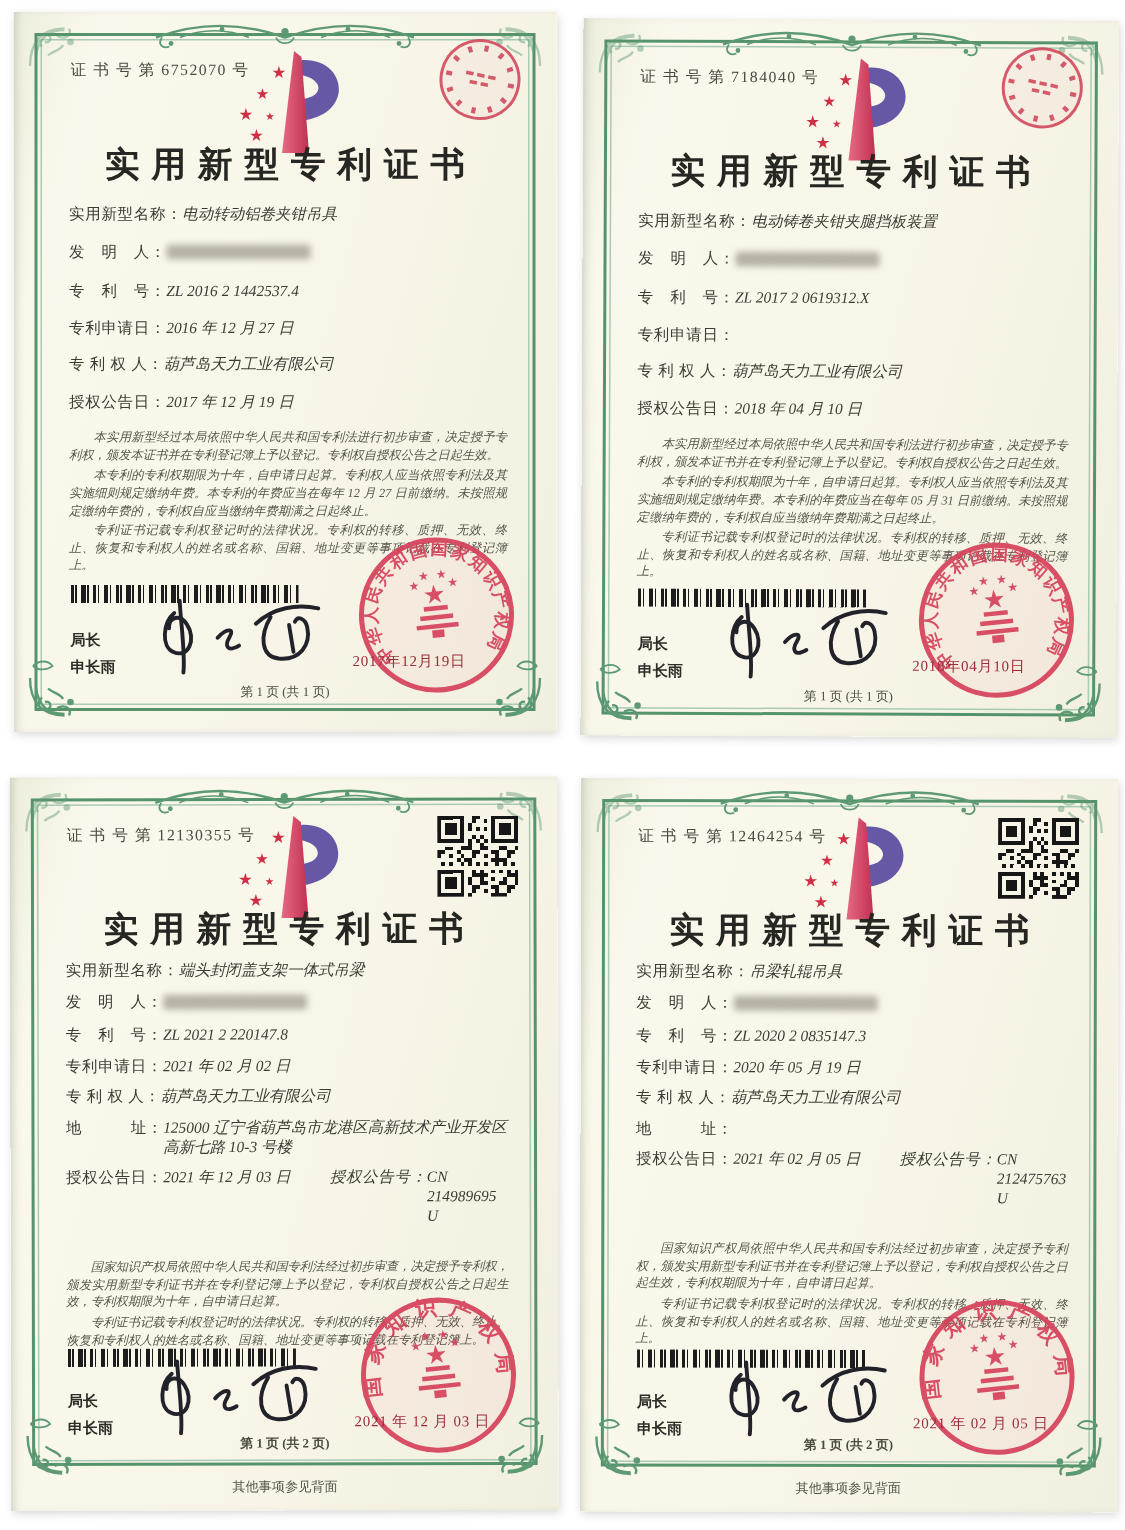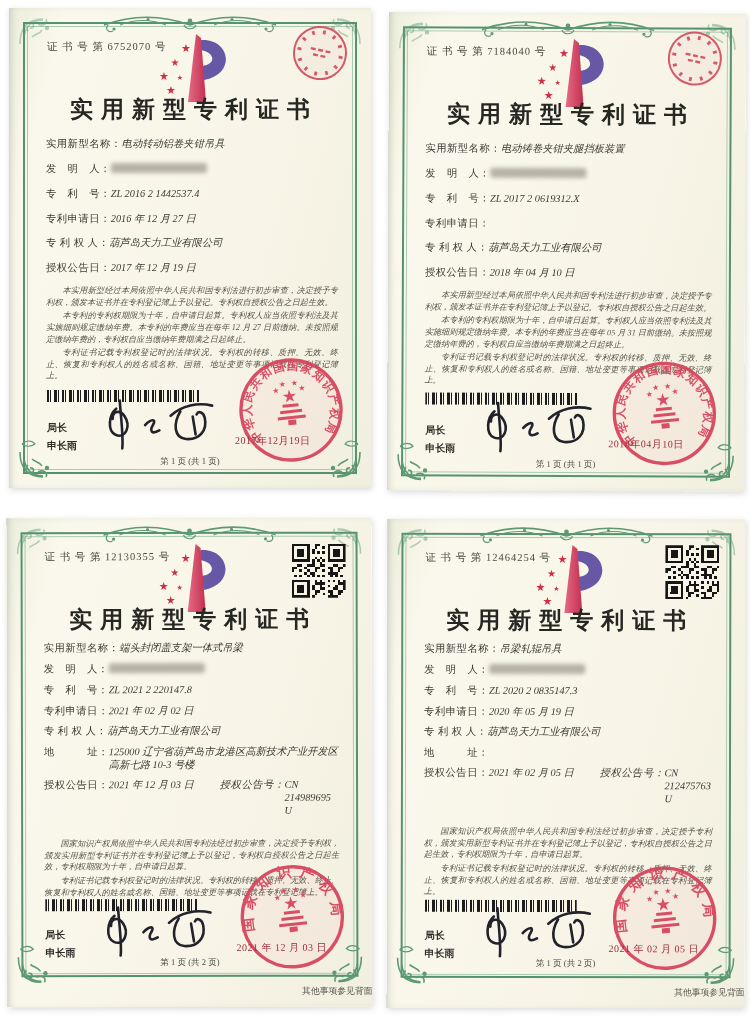--- a/index.html
+++ b/index.html
@@ -56,22 +56,22 @@
   .has-backnote .commissioner{bottom:46px;}
   .signature{position:absolute;left:92px;bottom:36px;width:132px;height:58;height:58px;transform:rotate(-3deg);}
   .has-backnote .signature{bottom:48px;}
 
   .seal-wrap{position:absolute;right:24px;bottom:16px;width:112px;height:118px;}
   .has-backnote .seal-wrap{bottom:28px;}
   .seal{position:absolute;left:0;top:0;width:112px;height:112px;transform:rotate(-6deg);opacity:.92;}
   .seal-date{position:absolute;left:0;right:0;bottom:24px;text-align:left;font-size:10px;
              font-weight:normal;color:#9d2c3c;letter-spacing:.5px;}
   .pagefoot{position:absolute;left:0;right:0;bottom:20px;text-align:center;font-size:8.6px;color:#4c4b42;}
-  .has-backnote .pagefoot{bottom:38px;}
-  .backnote{position:absolute;left:0;right:0;bottom:9px;text-align:right;font-size:8.8px;color:#57554b;}
+  .has-backnote .pagefoot{bottom:38px;font-weight:bold;}
+  .backnote{position:absolute;left:0;right:0;bottom:9px;text-align:center;font-size:8.8px;color:#57554b;}
 </style>
 </head>
 <body>
 
 <div class="canvas">
 
   <div class="cert pos-0">
     <div class="frame-outer"></div>
     <div class="frame-inner"></div>
 

